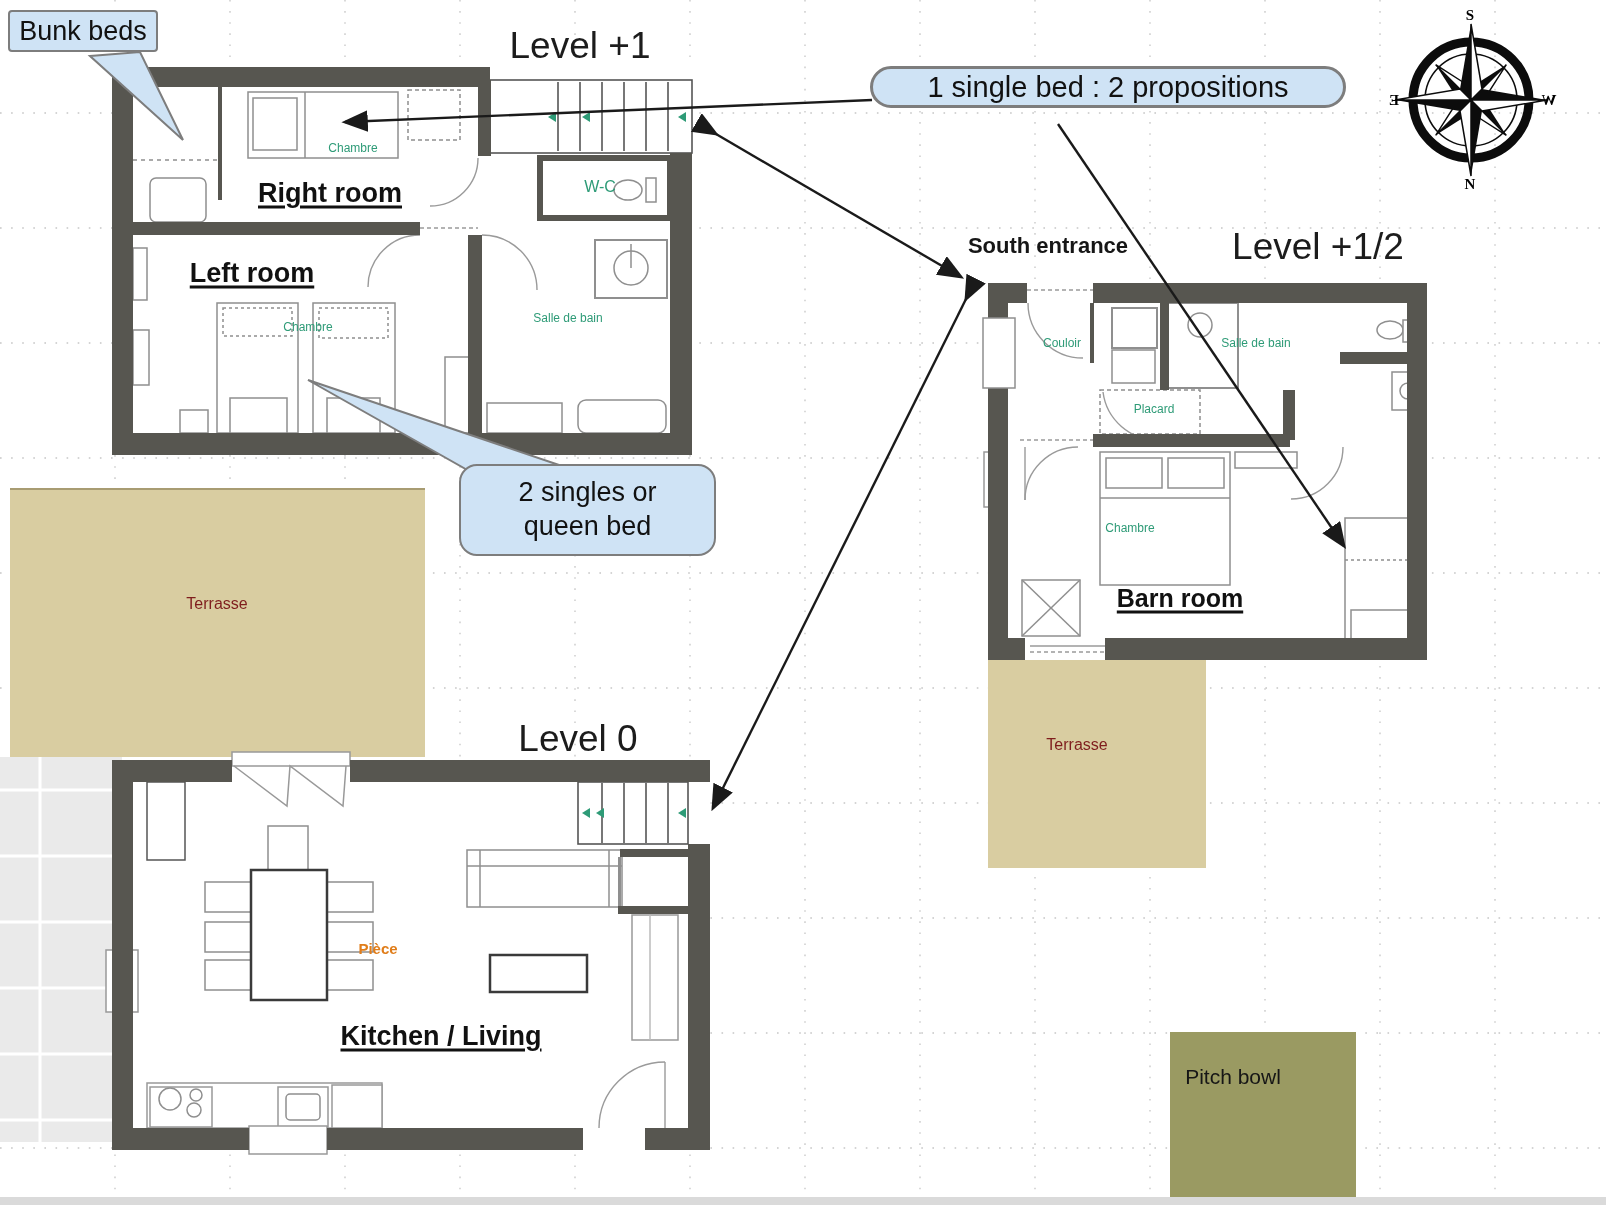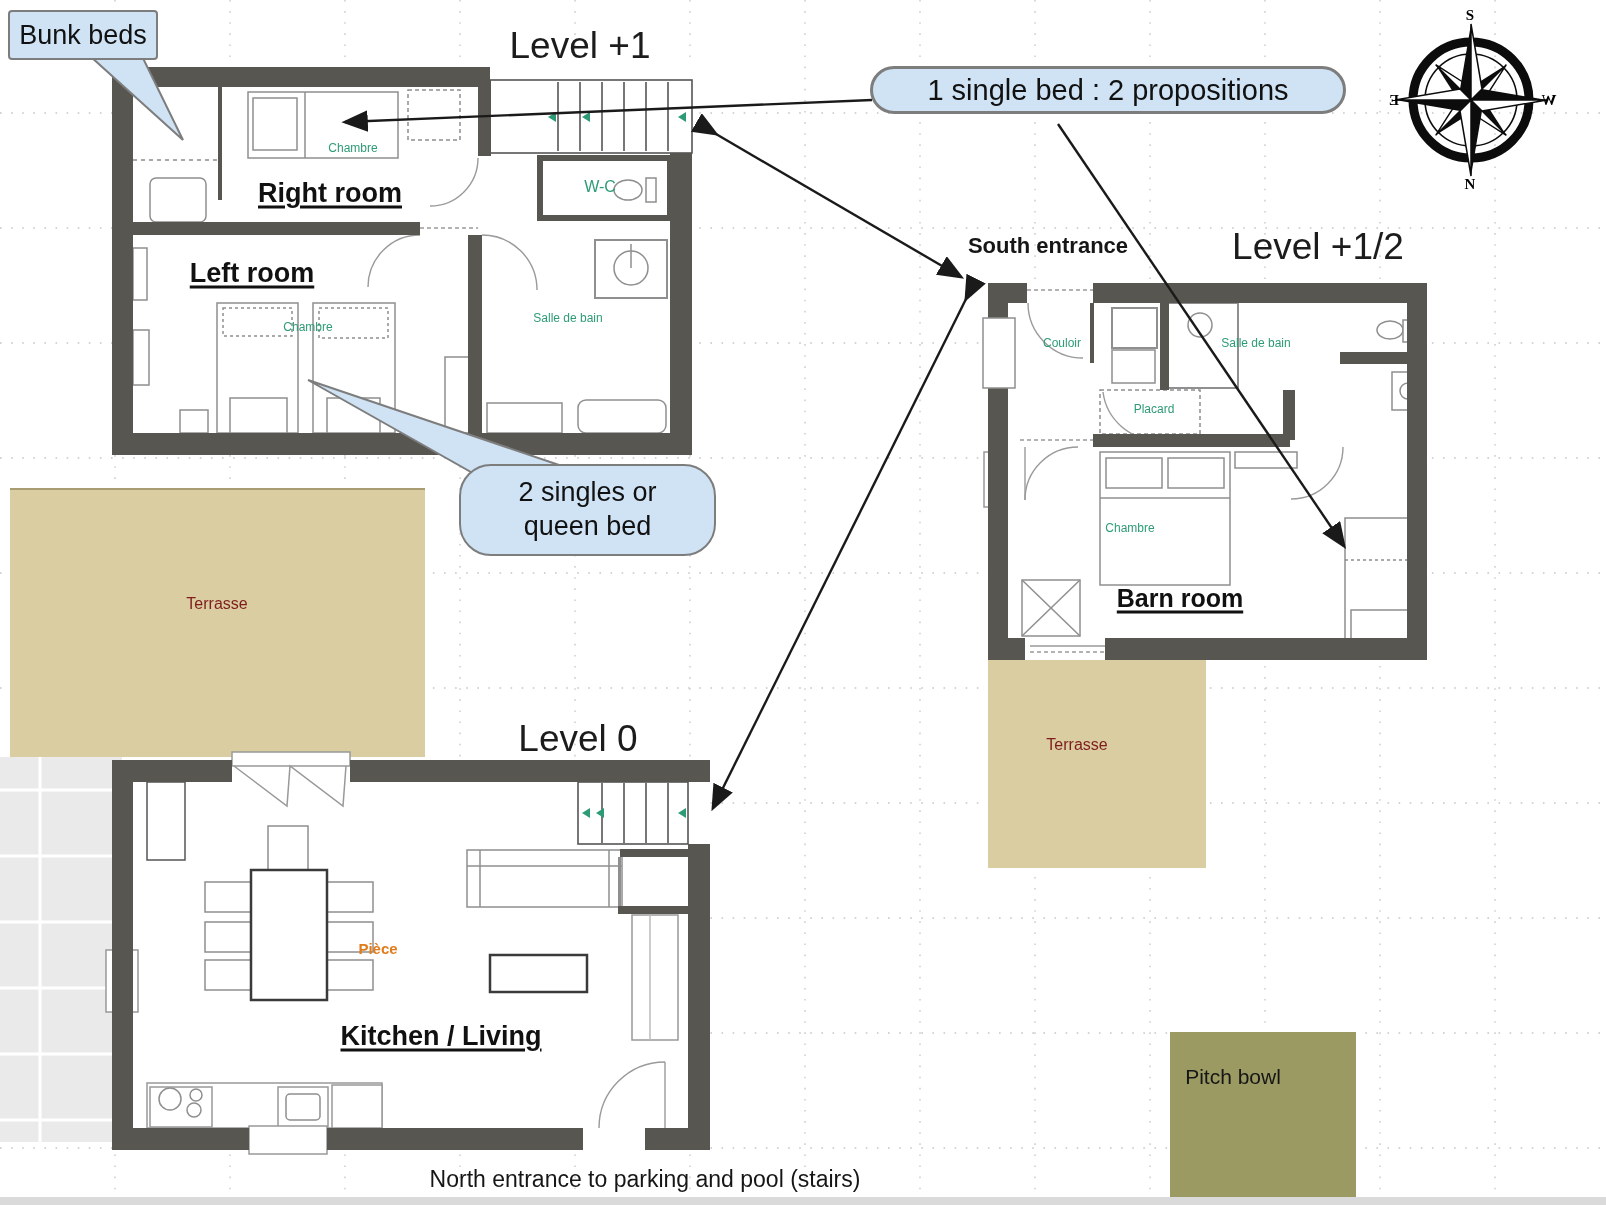--- a/index.html
+++ b/index.html
@@ -308,21 +308,20 @@
   </g>
 </svg>
 
 <div class="layer">
 
   <div class="lbl title" style="left:580px;top:46px">Level +1</div>
   <div class="lbl title" style="left:1318px;top:247px">Level +1/2</div>
   <div class="lbl title" style="left:578px;top:739px">Level 0</div>
 
   <div class="lbl plain22" style="left:1048px;top:246px">South entrance</div>
-  <div class="lbl plain23" style="left:645px;top:1179px">North entrance to parking and pool (stairs)</div>
 
   <div class="lbl room" style="left:330px;top:193px;font-size:27px">Right room</div>
   <div class="lbl room" style="left:252px;top:273px;font-size:27px">Left room</div>
   <div class="lbl room" style="left:441px;top:1036px;font-size:27px">Kitchen / Living</div>
   <div class="lbl room" style="left:1180px;top:598px;font-size:25px">Barn room</div>
 
   <div class="lbl teal" style="left:353px;top:148px">Chambre</div>
   <div class="lbl teal" style="left:308px;top:327px">Chambre</div>
   <div class="lbl teal" style="left:568px;top:318px">Salle de bain</div>
   <div class="lbl teal" style="left:600px;top:187px;font-size:16px">W-C</div>
@@ -335,26 +334,26 @@
   <div class="lbl terr" style="left:217px;top:604px">Terrasse</div>
   <div class="lbl terr" style="left:1077px;top:745px">Terrasse</div>
   <div class="lbl" style="left:1233px;top:1077px;font-size:21px">Pitch bowl</div>
 
   <div class="lbl compassL" style="left:1470px;top:15px">S</div>
   <div class="lbl compassL" style="left:1470px;top:184px">N</div>
   <div class="lbl compassL mirror" style="left:1394px;top:100px">E</div>
   <div class="lbl compassL mirror" style="left:1549px;top:100px">W</div>
 </div>
 
-<div class="bubble" style="left:8px;top:10px;width:150px;height:50px;border-radius:4px;font-size:27px;border-width:2.5px">
+<div class="bubble" style="left:8px;top:10px;width:150px;height:42px;border-radius:4px;font-size:27px;border-width:2.5px">
   <span>Bunk beds</span>
 </div>
 
-<div class="bubble" style="left:870px;top:66px;width:476px;height:48px;border-radius:28px;font-size:29px">
+<div class="bubble" style="left:870px;top:66px;width:476px;height:42px;border-radius:28px;font-size:29px">
   <span>1 single bed : 2 propositions</span>
 </div>
 
-<div class="bubble" style="left:459px;top:464px;width:257px;height:92px;border-radius:32px;font-size:27px;line-height:1.25;border-width:2.5px">
+<div class="bubble" style="left:459px;top:464px;width:257px;height:92px;border-radius:18px;font-size:27px;line-height:1.25;border-width:2.5px">
   <span>2 singles or</span>
   <span>queen bed</span>
 </div>
 
 </div>
 
 </body></html>

